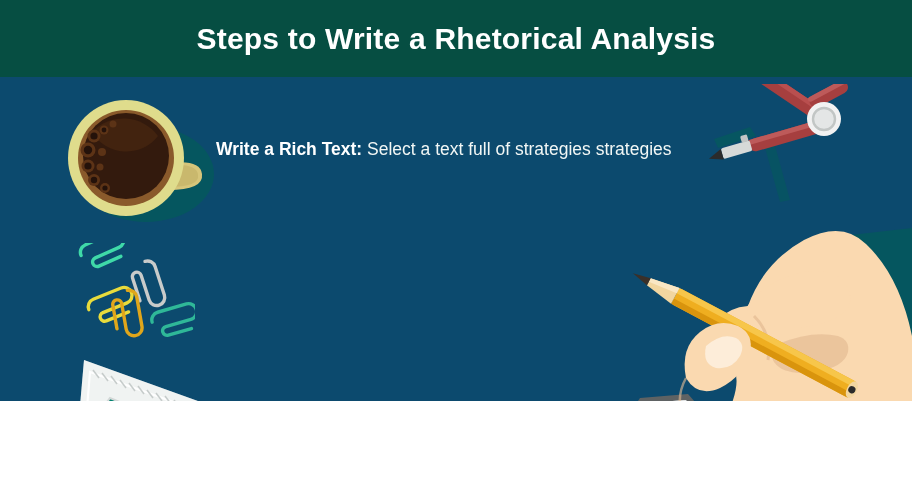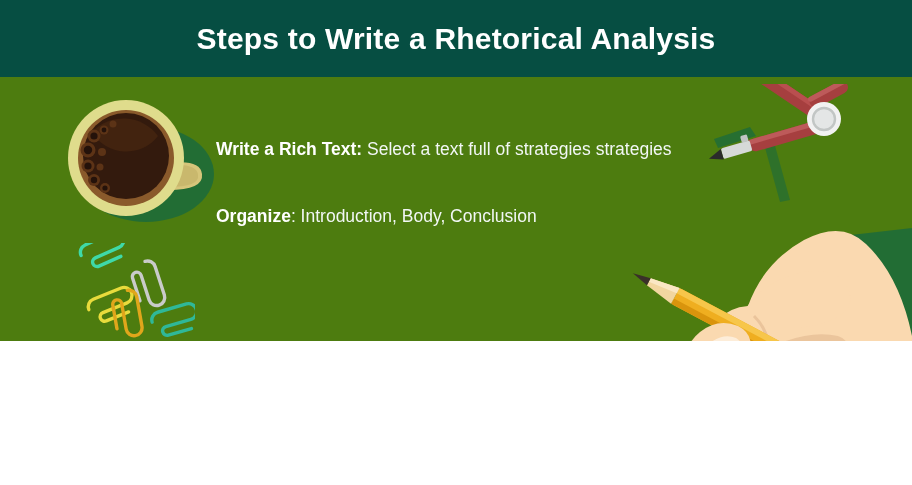--- a/index.html
+++ b/index.html
@@ -4,23 +4,23 @@
 <title>Steps to Write a Rhetorical Analysis</title>
 <style>
   html, body {
     margin: 0;
     padding: 0;
     background: #ffffff;
   }
   #poster {
     position: relative;
     width: 912px;
-    height: 341px;
+    height: 401px;
     overflow: hidden;
-    background: #4d7c0f;
+    background: #0c4a6e;
     font-family: "Liberation Sans", sans-serif;
     -webkit-font-smoothing: antialiased;
   }
 
   
   #header-band {
     position: absolute;
     left: 0;
     top: 0;
     width: 912px;
@@ -313,21 +313,16 @@
   <div id="steps-list">
 
     <div class="step-row">
       <div class="step-line">
         <span class="step-term">Write a Rich Text:</span><span class="step-desc"> Select a text full of strategies strategies</span>
       </div>
     </div>
 
 
 
-    <div class="step-row">
-      <div class="step-line">
-        <span class="step-term">Organize</span><span class="step-desc">: Introduction, Body, Conclusion</span>
-      </div>
-    </div>
 
   </div>
 
 </div>
 
 </body></html>

